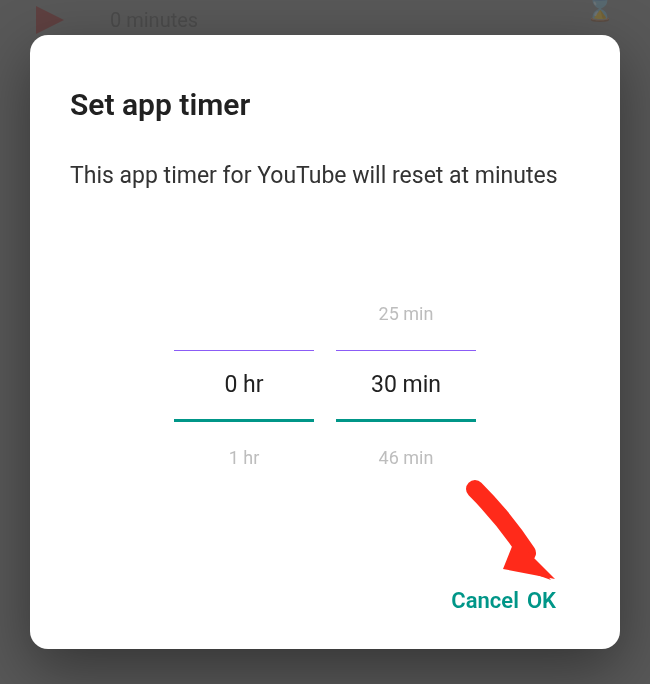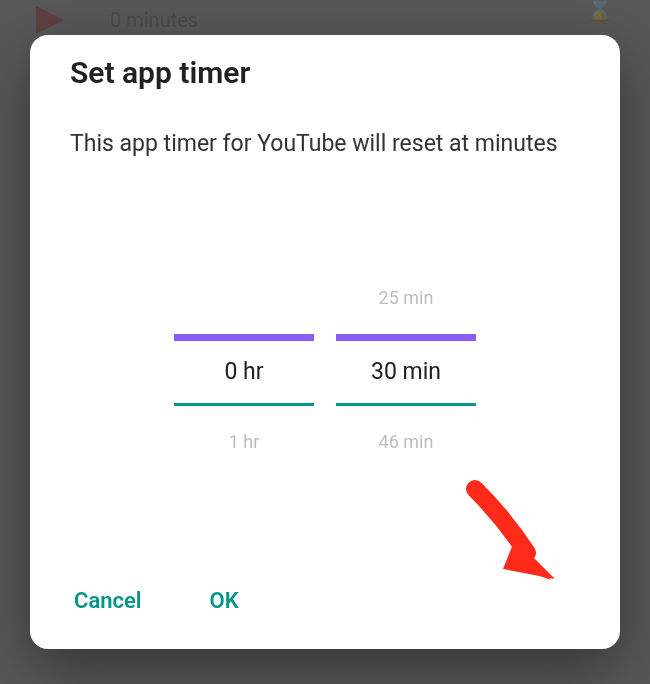--- a/index.html
+++ b/index.html
@@ -63,21 +63,21 @@
     }
     .dialog {
       position: absolute;
       top: 35px;
       left: 30px;
       right: 30px;
       bottom: 35px;
       background: #fff;
       border-radius: 18px;
       box-shadow: 0 20px 60px rgba(0,0,0,0.4);
-      padding: 20px 40px 28px 40px;
+      padding: 52px 40px 28px 40px;
       display: flex;
       flex-direction: column;
     }
     .dialog-title {
       font-size: 30px;
       font-weight: 600;
       color: #212121;
       margin-bottom: 38px;
     }
     .dialog-body {
@@ -111,27 +111,26 @@
     }
     .picker-selected {
       height: 72px;
       width: 100%;
       display: flex;
       align-items: center;
       justify-content: center;
       font-size: 23px;
       color: #212121;
       font-weight: 400;
-      border-top: 7px solid #8b5cf6;
+      border-top: 1px solid #8b5cf6;
       border-bottom: 3px solid #009688;
     }
     .dialog-actions {
       display: flex;
-      justify-content: flex-start;
-      gap: 60px;
+      justify-content: flex-end;
       padding-right: 20px;
       padding-top: 10px;
     }
     .action-btn {
       background: none;
       border: none;
       font-size: 22px;
       font-weight: 600;
       color: #009688;
       cursor: pointer;

